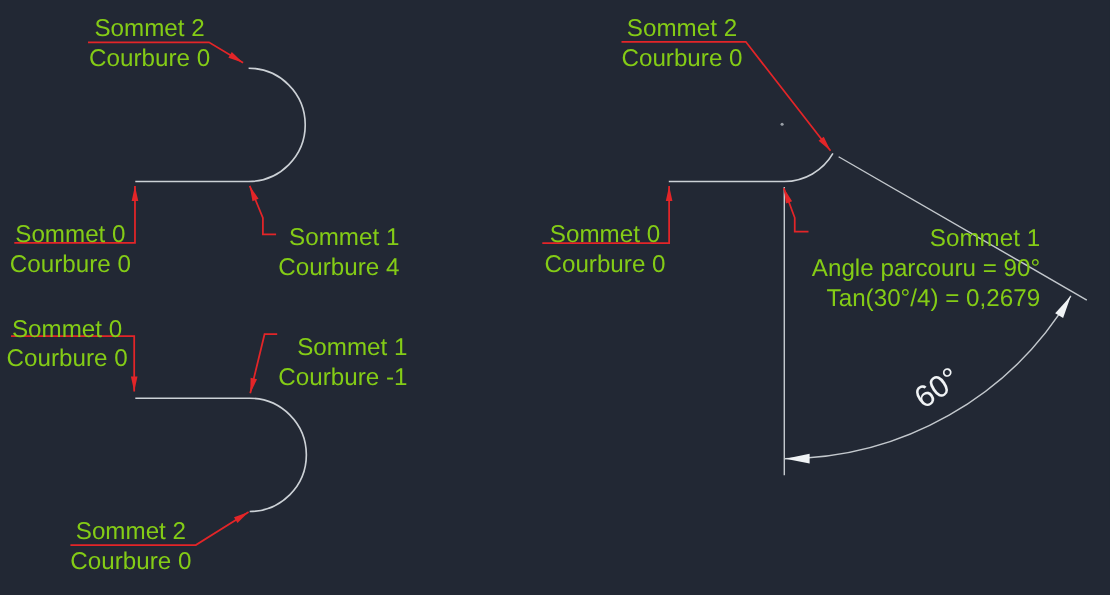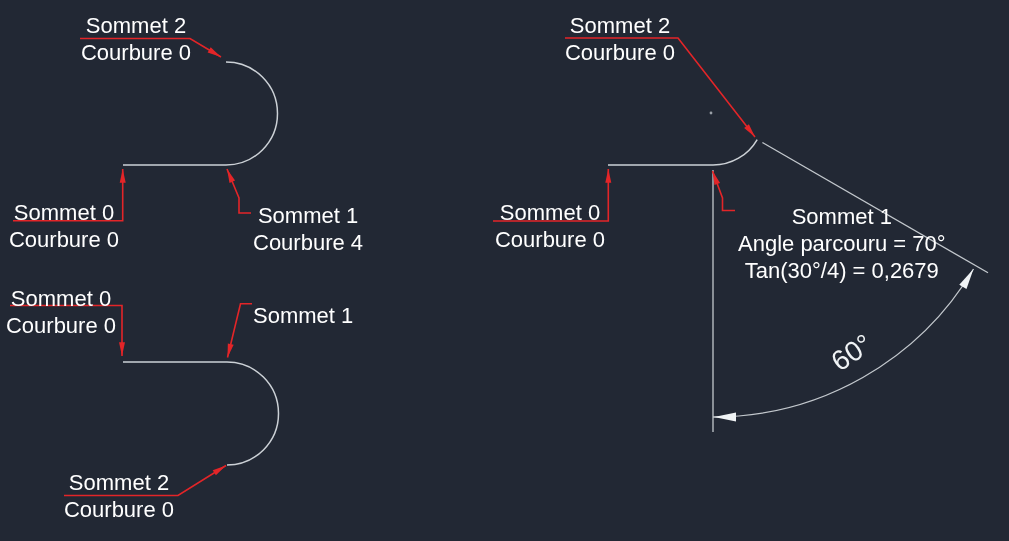--- a/index.html
+++ b/index.html
@@ -6,26 +6,26 @@
   #canvas{
     position:relative;
     width:1009px;height:541px;
     background:#222834;
     overflow:hidden;
     font-family:"Liberation Sans", sans-serif;
   }
   #drawing{position:absolute;left:0;top:0;}
   .lbl{
     position:absolute;
-    color:#ffffff;
+    color:#84cc16;
     font:22px/27px "Liberation Sans", sans-serif;
     white-space:nowrap;
   }
   .lbl.center{text-align:center;width:116px;}
-  .lbl.left{text-align:center;}
+  .lbl.left{text-align:right;}
   .dim-text{
     position:absolute;
     left:822px;top:338px;width:60px;
     color:#f0f3f5;
     font:28px/30px "Liberation Sans", sans-serif;
     text-align:center;
     transform:rotate(-34deg);
     transform-origin:50% 50%;
   }
 </style>
@@ -83,35 +83,36 @@
     <div>Sommet 1</div>
     <div>Courbure 4</div>
   </div>
 
   <div class="lbl center" style="left:3px;top:285px;">
     <div>Sommet 0</div>
     <div>Courbure 0</div>
   </div>
   <div class="lbl left" style="left:253px;top:302px;">
     <div>Sommet 1</div>
+    <div>Courbure -1</div>
   </div>
   <div class="lbl center" style="left:61px;top:469px;">
     <div>Sommet 2</div>
     <div>Courbure 0</div>
   </div>
 
   <div class="lbl center" style="left:562px;top:12px;">
     <div>Sommet 2</div>
     <div>Courbure 0</div>
   </div>
   <div class="lbl center" style="left:492px;top:199px;">
     <div>Sommet 0</div>
     <div>Courbure 0</div>
   </div>
   <div class="lbl left" style="left:738px;top:203px;">
     <div>Sommet 1</div>
-    <div>Angle parcouru = 70°</div>
+    <div>Angle parcouru = 90°</div>
     <div>Tan(30°/4) = 0,2679</div>
   </div>
 
   <div class="dim-text">60°</div>
 
 </div>
 
 </body></html>

